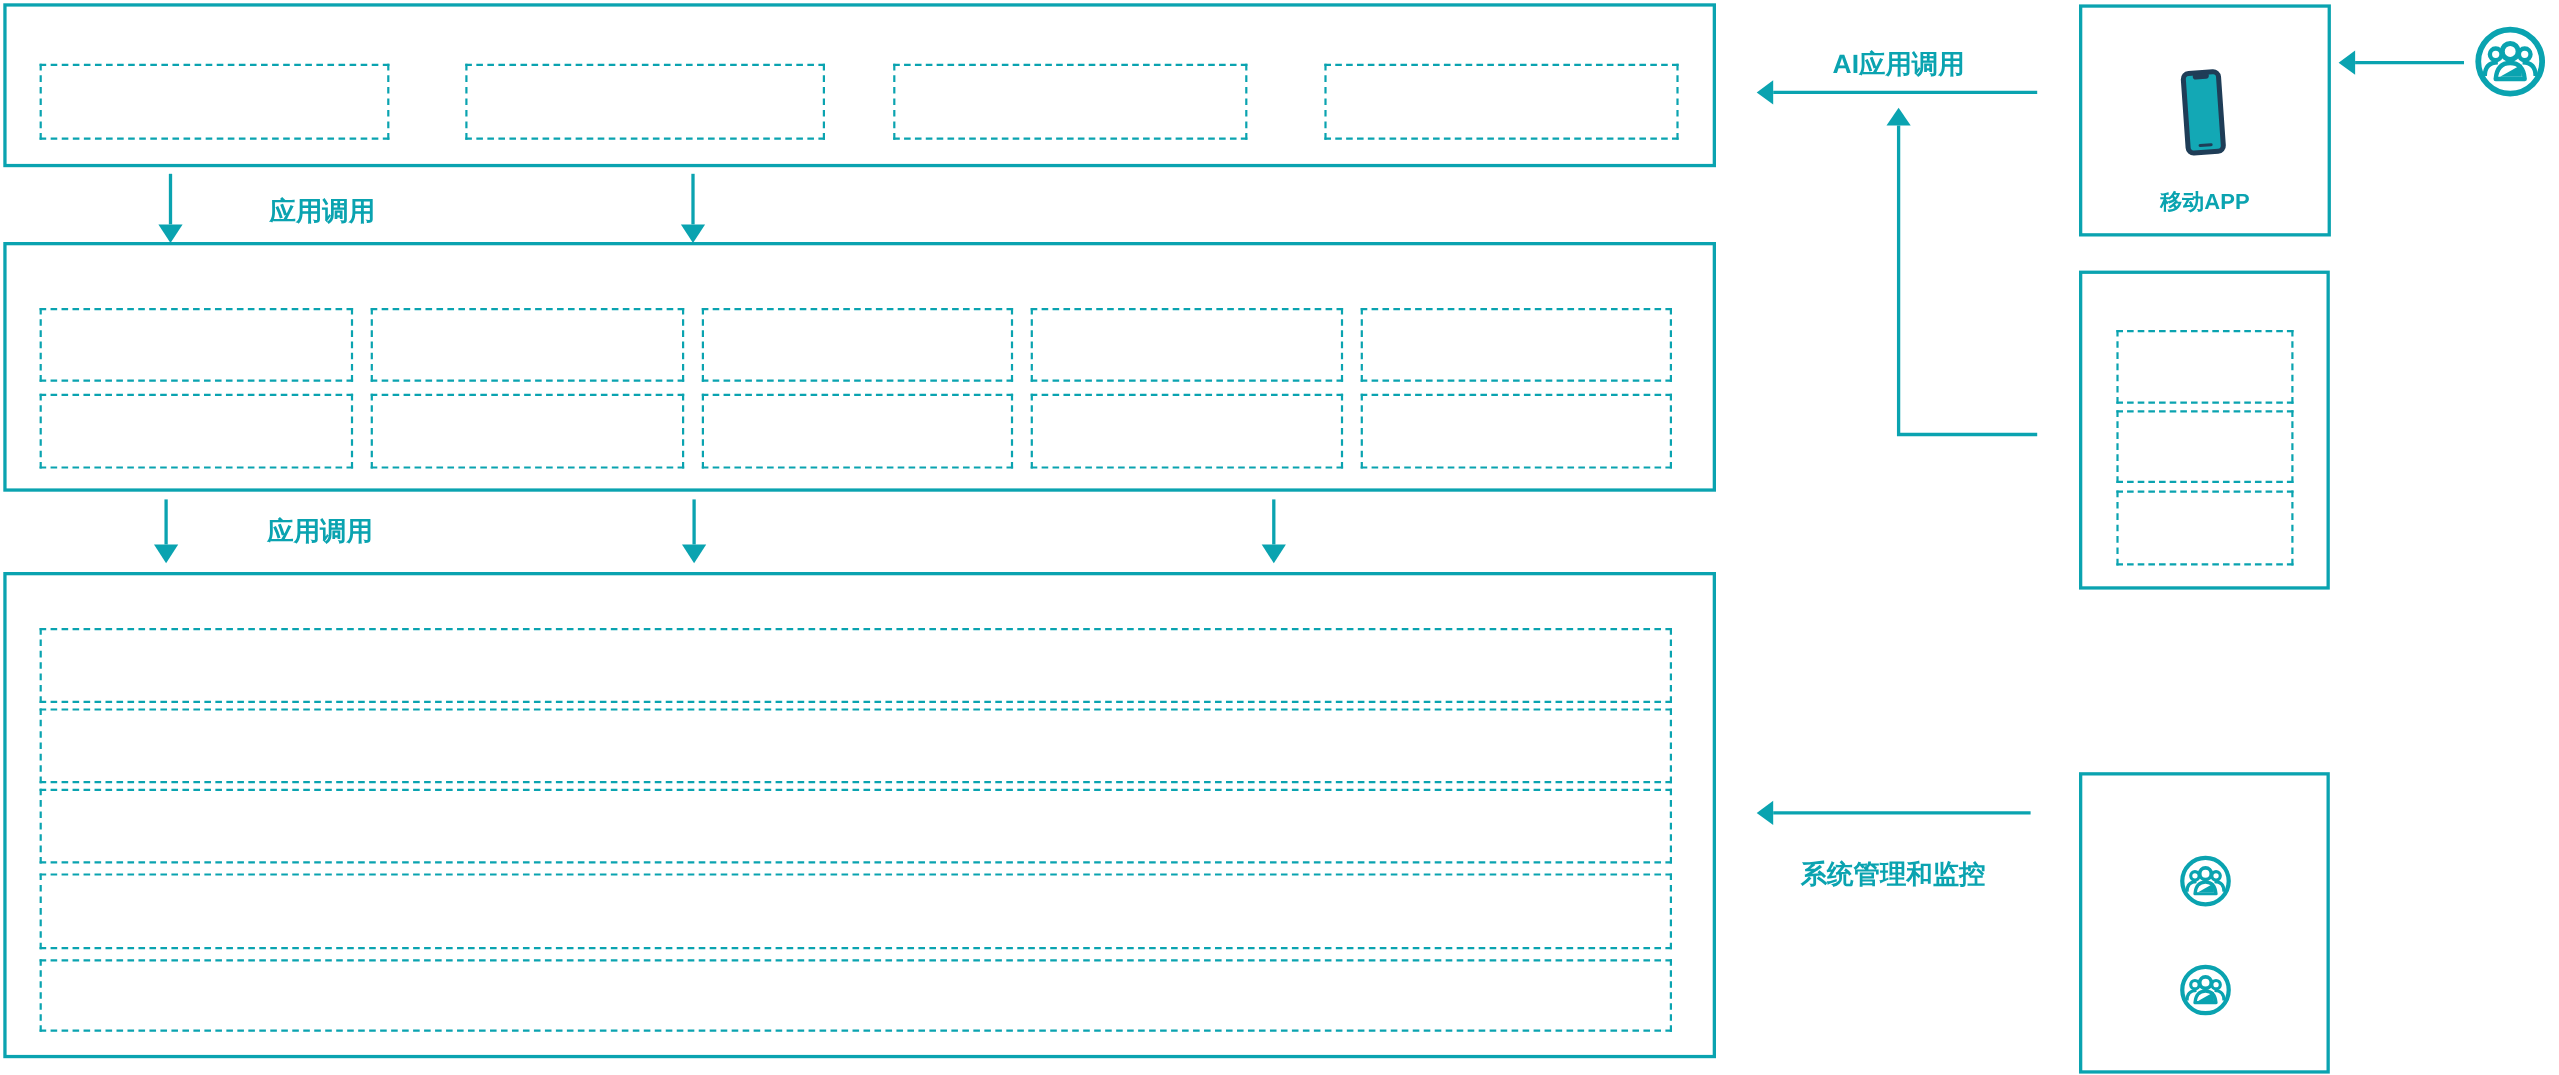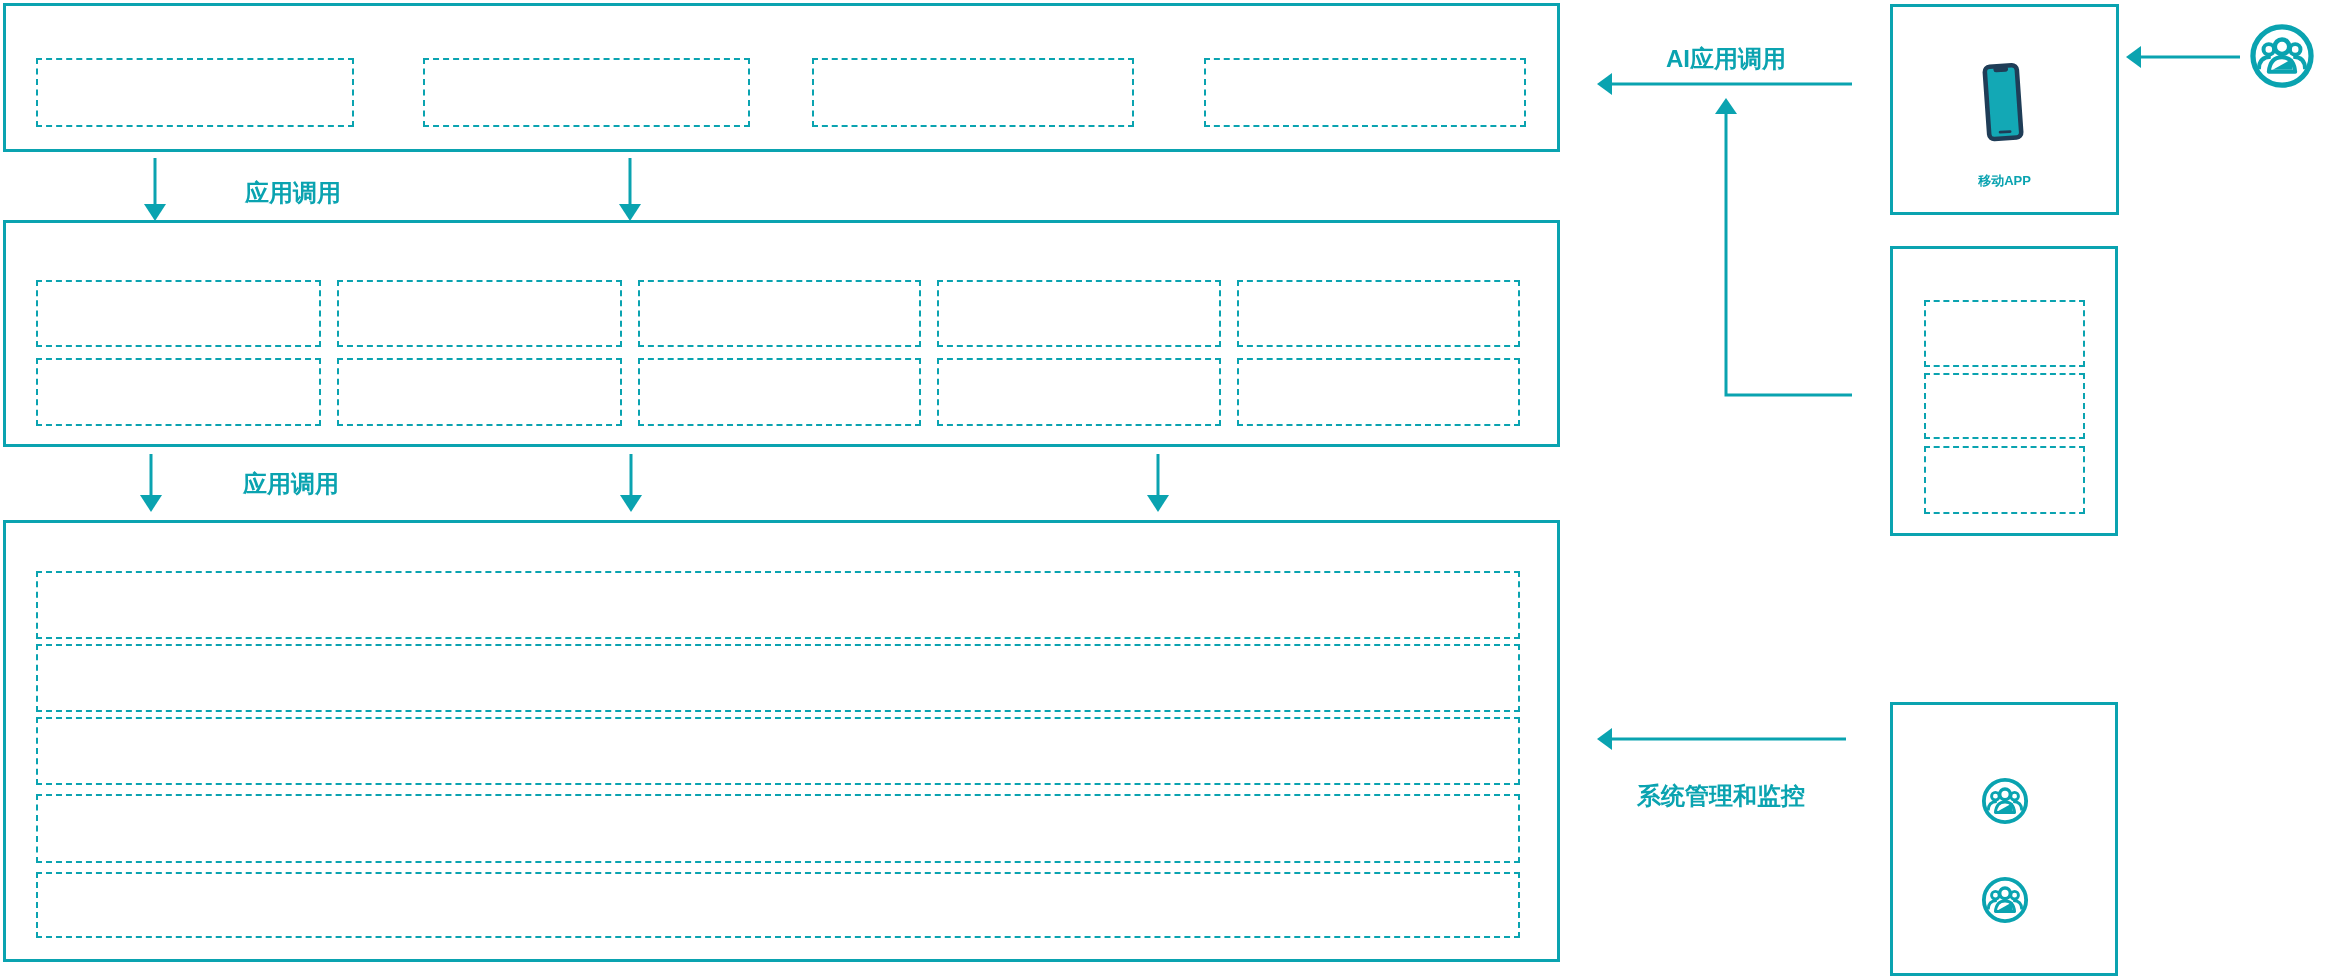--- a/index.html
+++ b/index.html
@@ -36,21 +36,21 @@
     font-size: 24px;
     line-height: 1;
     white-space: nowrap;
   }
   .box-caption {
     position: absolute;
     left: 0; right: 0;
     text-align: center;
     color: var(--accent);
     font-weight: bold;
-    font-size: 13px;
+    font-size: 20px;
     line-height: 1;
   }
   #arrow-layer {
     position: absolute;
     left: 0; top: 0;
     width: 2326px; height: 977px;
     pointer-events: none;
     color: var(--accent);
   }
   #arrow-layer line, #arrow-layer polyline {

